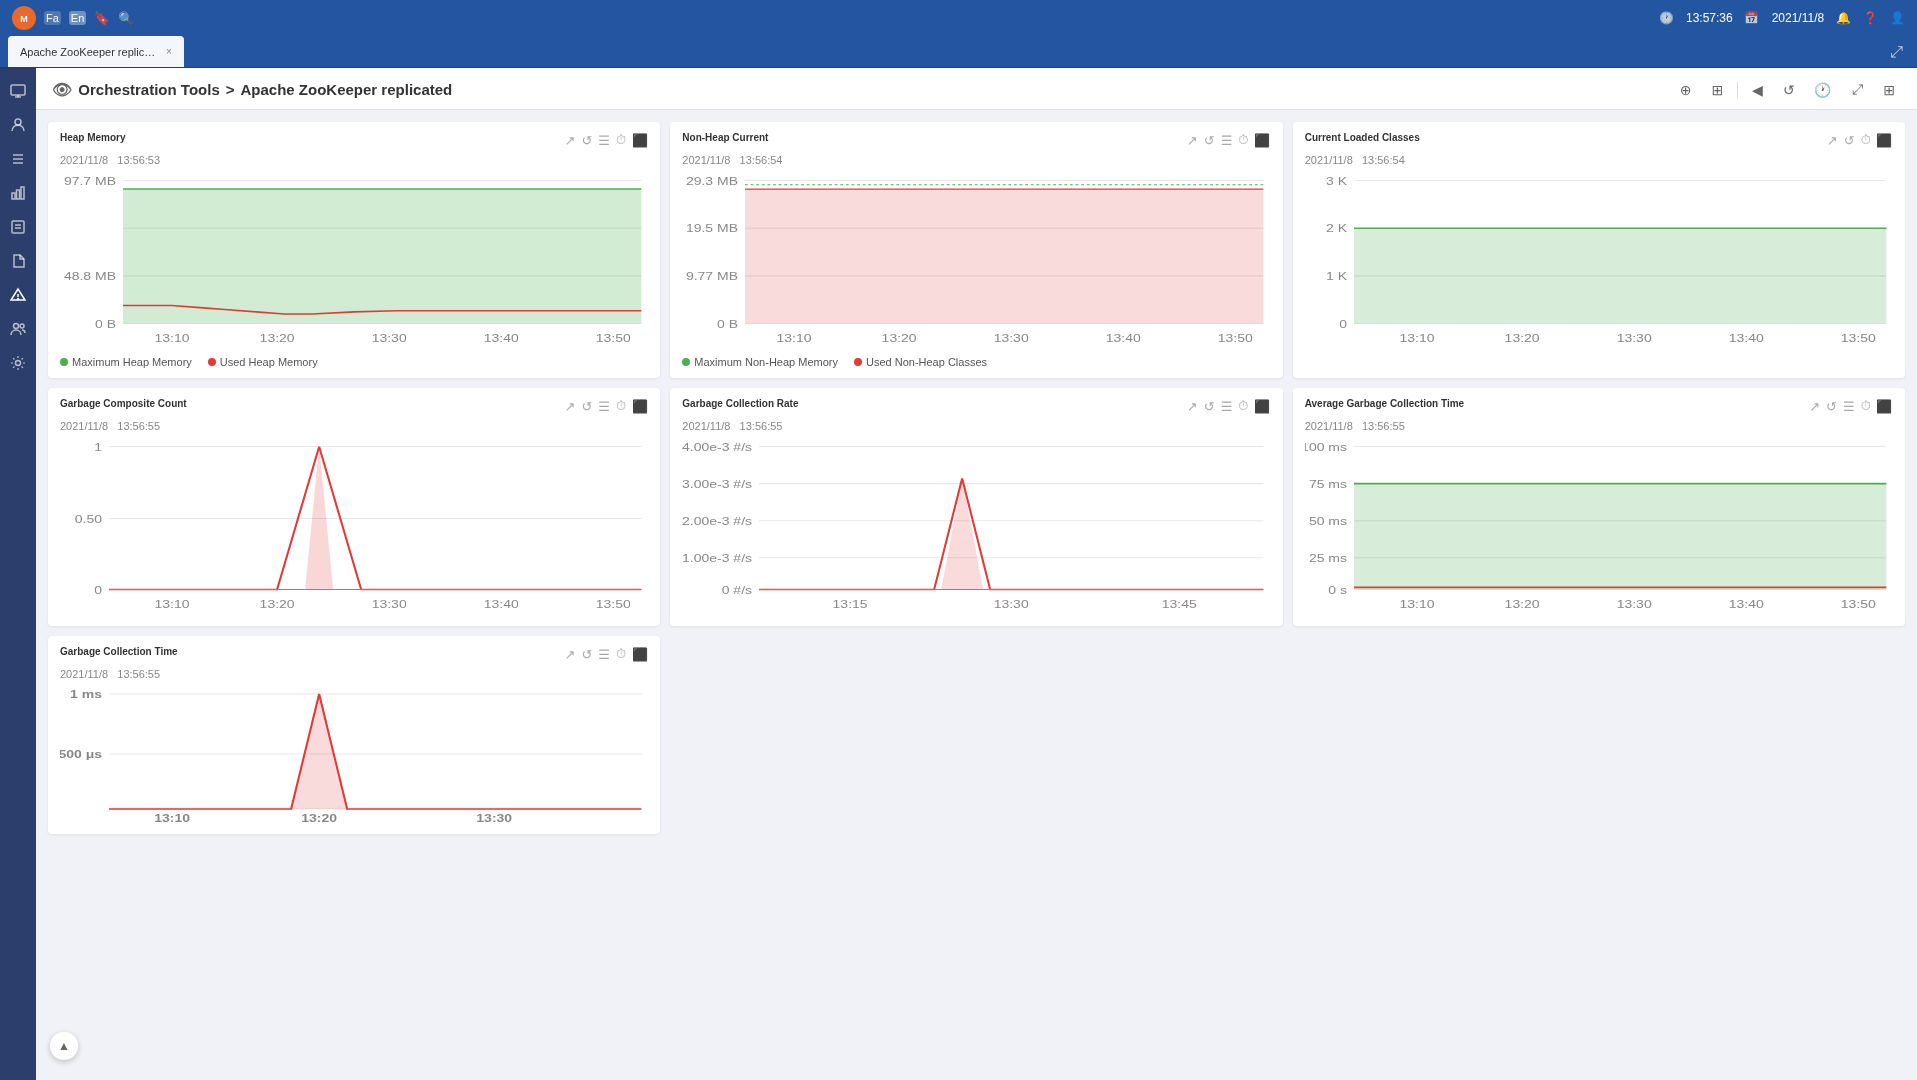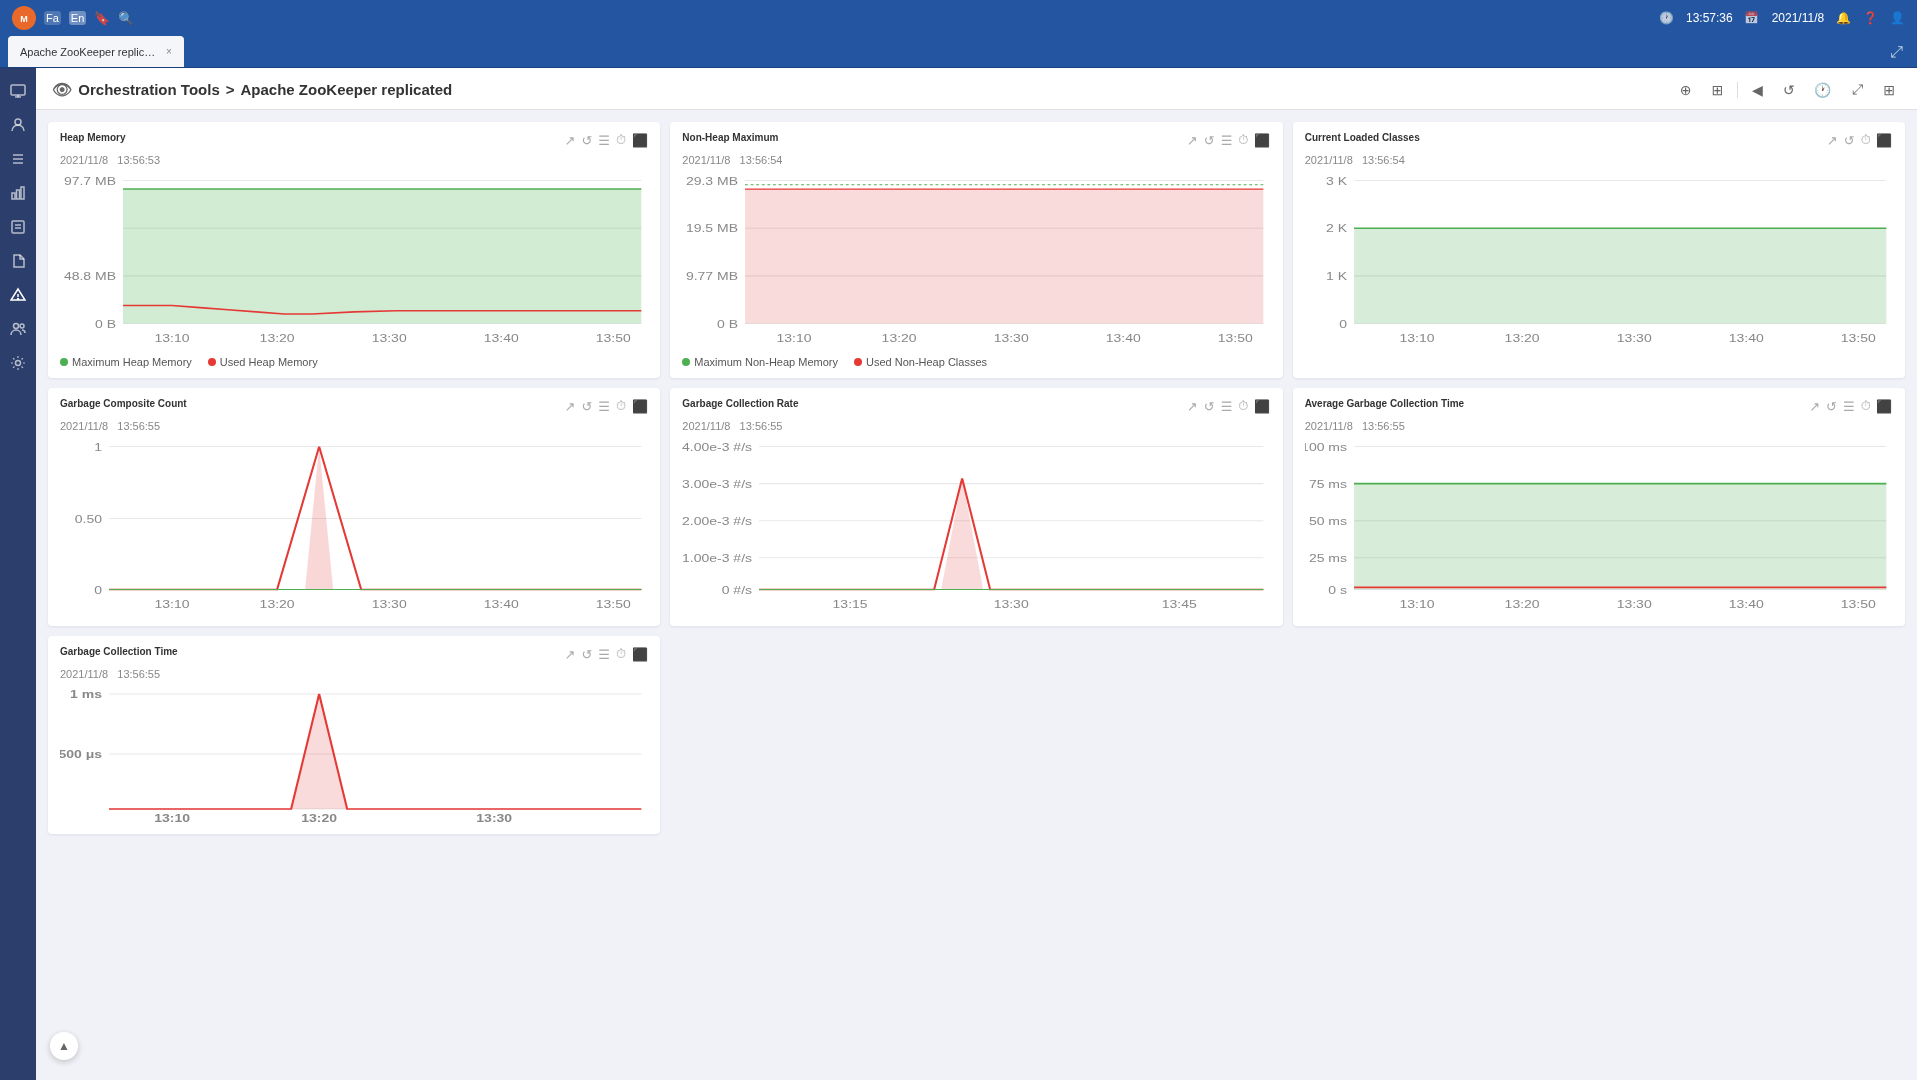--- a/index.html
+++ b/index.html
@@ -435,21 +435,21 @@
             <div class="legend-item">
                 <div class="legend-dot" style="background:#e53935"></div>
                 <span>Used Heap Memory</span>
               </div>
           </div>
         </div>
 
         <div class="chart-card">
           <div class="chart-header">
             <div>
-              <div class="chart-title">Non-Heap Maximum</div>
+              <div class="chart-title">Non-Heap Current</div>
               <div class="chart-subtitle">2021/11/8&nbsp;&nbsp;&nbsp;13:56:54</div>
             </div>
             <div class="chart-actions">
               <span class="chart-action">↗</span>
               <span class="chart-action">↺</span>
               <span class="chart-action">☰</span>
               <span class="chart-action">⏱</span>
               <span class="chart-action">⬛</span>
             </div>
           </div>

